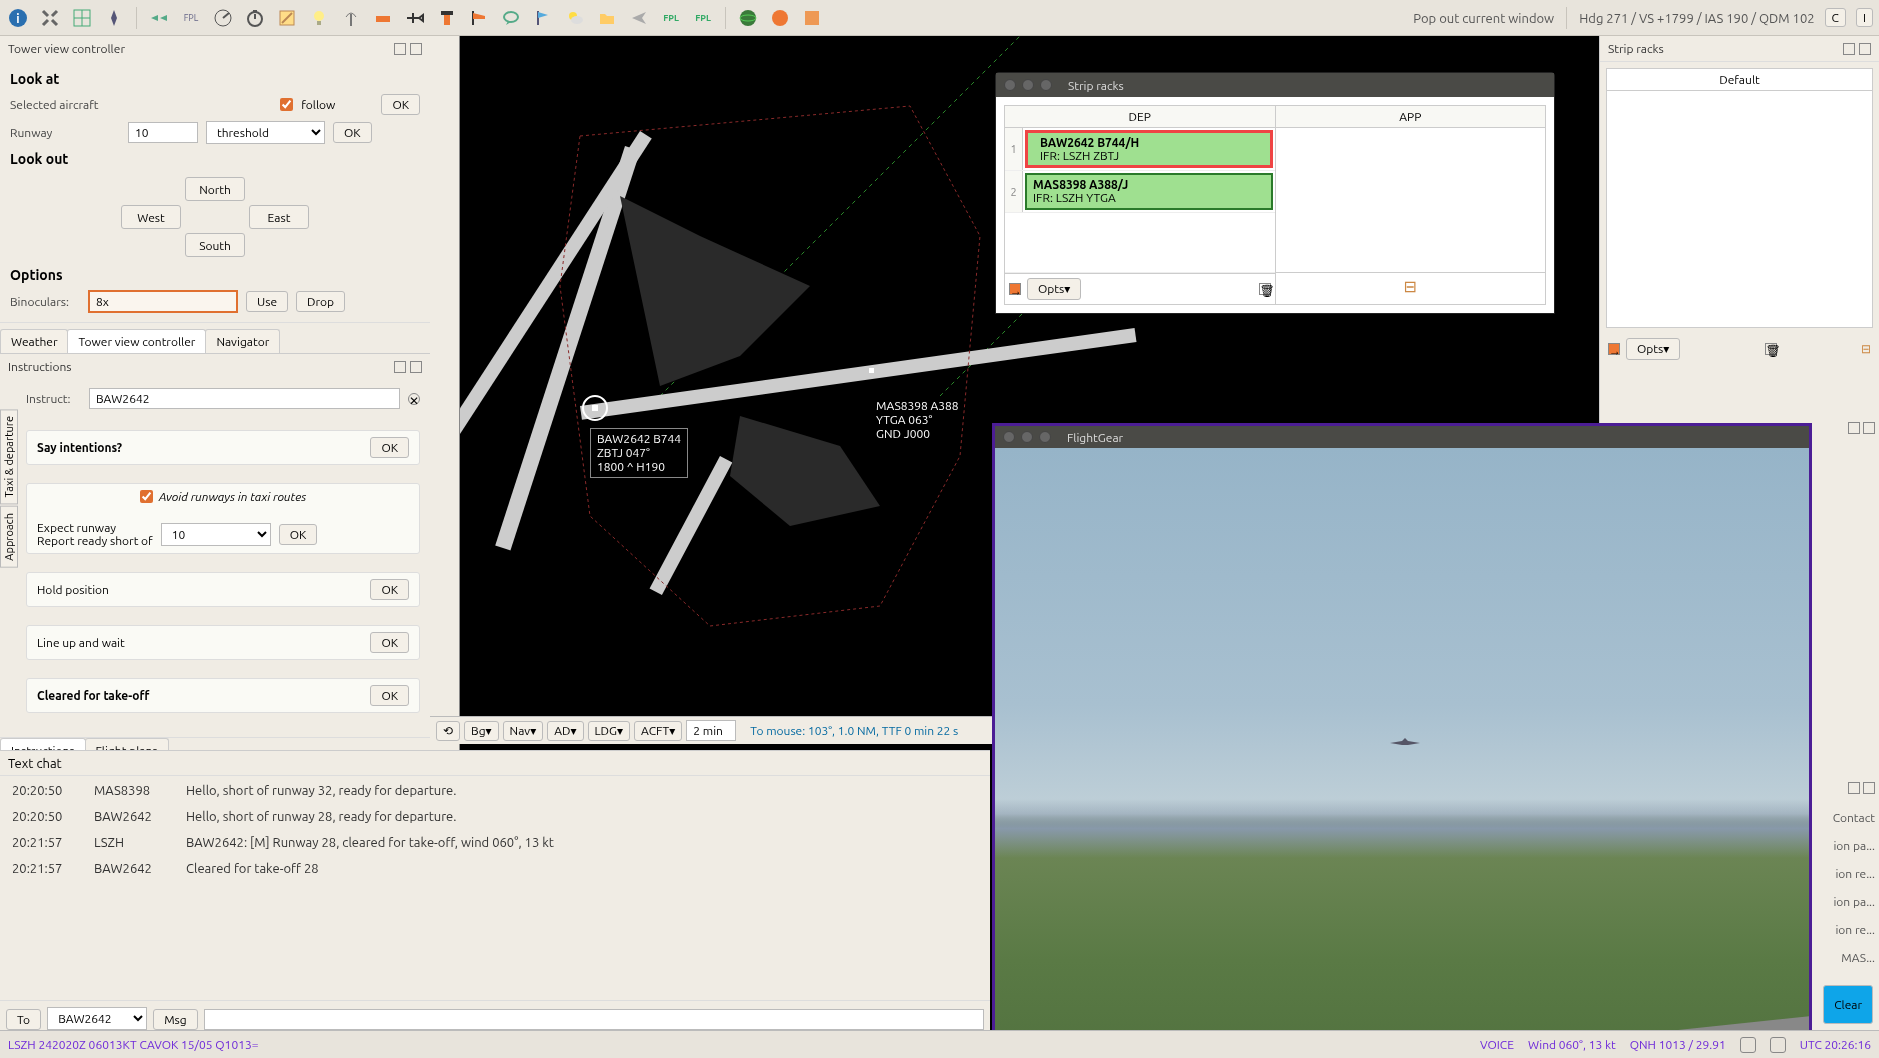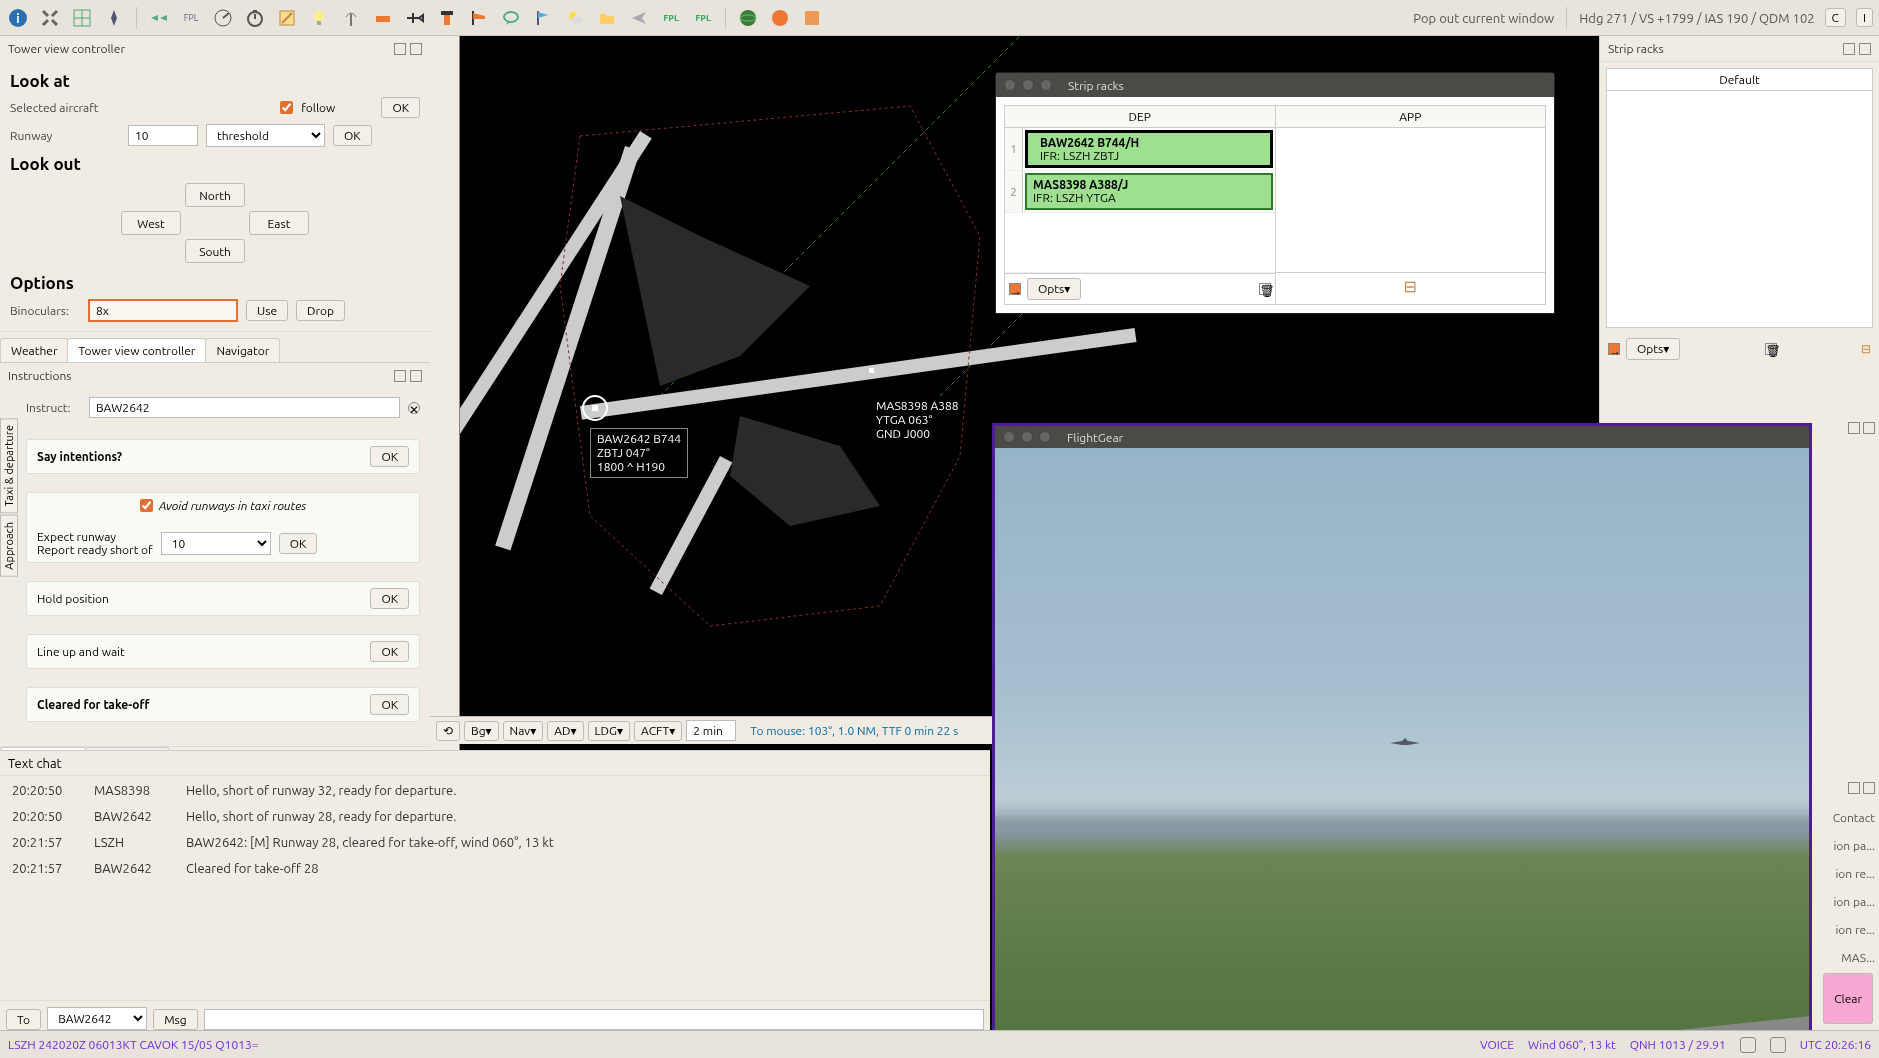--- a/index.html
+++ b/index.html
@@ -12,21 +12,21 @@
 .toolbar-right { margin-left: auto; display: flex; align-items: center; gap: 10px; }
 .toolbar-text { font-size: 13px; color: #555; }
 .toggle-btn { border: 1px solid #bbb; background: #f4f0e8; padding: 2px 6px; border-radius: 3px; font-size: 12px; cursor: pointer; }
 
 
 .left-panel { position: absolute; left: 0; top: 36px; width: 430px; bottom: 28px; background: #f0ece4; overflow: hidden; }
 .panel-section { border-bottom: 1px solid #ddd; }
 .panel-title { font-size: 13px; padding: 6px 8px; color: #333; display: flex; align-items: center; }
 .panel-title .icons { margin-left: auto; display: flex; gap: 4px; }
 .panel-body { padding: 6px 10px; }
-.section-header { font-weight: bold; font-size: 17px; padding: 4px 0; }
+.section-header { font-weight: bold; font-size: 14px; padding: 4px 0; }
 .row { display: flex; align-items: center; gap: 8px; padding: 3px 0; }
 .row label { min-width: 110px; color: #444; }
 .ok-btn { border: 1px solid #bbb; background: #f4f0e8; padding: 3px 10px; border-radius: 3px; cursor: pointer; font-size: 12px; }
 input[type="text"], select { border: 1px solid #bbb; padding: 3px 6px; background: #fff; font-size: 12px; }
 input.highlighted { border: 2px solid #e07030; background: #faf5ee; }
 .compass-btns { display: grid; grid-template-columns: 60px 60px 60px; grid-template-rows: 24px 24px 24px; gap: 4px; justify-content: center; margin: 6px 0; }
 .compass-btns .dir-btn { border: 1px solid #bbb; background: #f4f0e8; border-radius: 3px; cursor: pointer; font-size: 12px; }
 .dir-north { grid-column: 2; grid-row: 1; }
 .dir-west { grid-column: 1; grid-row: 2; }
 .dir-east { grid-column: 3; grid-row: 2; }
@@ -54,21 +54,21 @@
 .strip-window { position: absolute; left: 995px; top: 72px; width: 560px; background: #3a3a36; border: 1px solid #222; border-radius: 4px 4px 0 0; }
 .strip-window-header { height: 24px; background: #4a4a46; display: flex; align-items: center; padding: 0 8px; gap: 6px; color: #ddd; font-size: 12px; }
 .win-btn { width: 12px; height: 12px; border-radius: 50%; background: #666; border: 1px solid #444; }
 .strip-body { background: #fff; padding: 8px; }
 .strip-columns { display: flex; border: 1px solid #ccc; }
 .strip-col { flex: 1; }
 .strip-col-header { text-align: center; padding: 4px; border-bottom: 1px solid #ccc; background: #f8f8f4; font-size: 12px; }
 .strip-row { display: flex; align-items: stretch; border-bottom: 1px solid #eee; min-height: 42px; }
 .strip-rownum { width: 18px; display: flex; align-items: center; justify-content: center; border-right: 1px solid #ccc; font-size: 11px; color: #888; background: #f8f8f4; }
 .flight-strip { flex: 1; background: #9fe090; border: 2px solid #2a7a2a; margin: 2px; padding: 3px 6px; font-size: 11px; }
-.flight-strip.selected { border: 3px solid #000000; padding-left: 12px; }
+.flight-strip.selected { border: 3px solid #ef4444; padding-left: 12px; }
 .flight-strip .line1 { font-weight: bold; }
 .strip-footer { display: flex; align-items: center; gap: 6px; padding: 4px; border-top: 1px solid #ccc; }
 
 
 .right-dock { position: absolute; right: 0; top: 36px; width: 280px; bottom: 28px; background: #f0ece4; border-left: 1px solid #ccc; }
 .right-dock .panel-title { border-bottom: 1px solid #ddd; }
 .rack-default { border: 1px solid #ccc; background: #fff; margin: 6px; min-height: 260px; }
 .rack-default-header { text-align: center; padding: 4px; border-bottom: 1px solid #ccc; }
 
 
@@ -83,21 +83,21 @@
 .chat-table { width: 100%; }
 .chat-table td { padding: 5px 10px; color: #333; vertical-align: top; font-size: 13px; }
 .chat-table td:nth-child(1) { width: 80px; }
 .chat-table td:nth-child(2) { width: 90px; }
 .chat-input-row { position: absolute; left: 0; right: 0; bottom: 0; height: 30px; display: flex; align-items: flex-end; gap: 6px; padding: 0 6px; border-top: 1px solid #ddd; }
 
 
 .status-bar { position: absolute; left: 0; right: 0; bottom: 0; height: 28px; background: #e8e4dc; border-top: 1px solid #bbb; display: flex; align-items: center; padding: 0 8px; gap: 12px; font-size: 12px; color: #6d28d9; }
 .status-bar .right { margin-left: auto; display: flex; gap: 14px; align-items: center; }
 .status-icon { width: 16px; height: 16px; border: 1px solid #888; border-radius: 3px; }
-.clear-btn { border: 1px solid #bbb; background: #f9a8d4; padding: 18px 10px; border-radius: 3px; }
+.clear-btn { border: 1px solid #bbb; background: #0ea5e9; padding: 12px 10px; border-radius: 3px; }
 
 .small-icon { width: 12px; height: 12px; border: 1px solid #888; display: inline-block; }
 svg { display: block; }
 </style>
 </head>
 <body>
 
 <div class="top-toolbar">
   <span class="toolbar-icon">
       <svg width="20" height="20">

